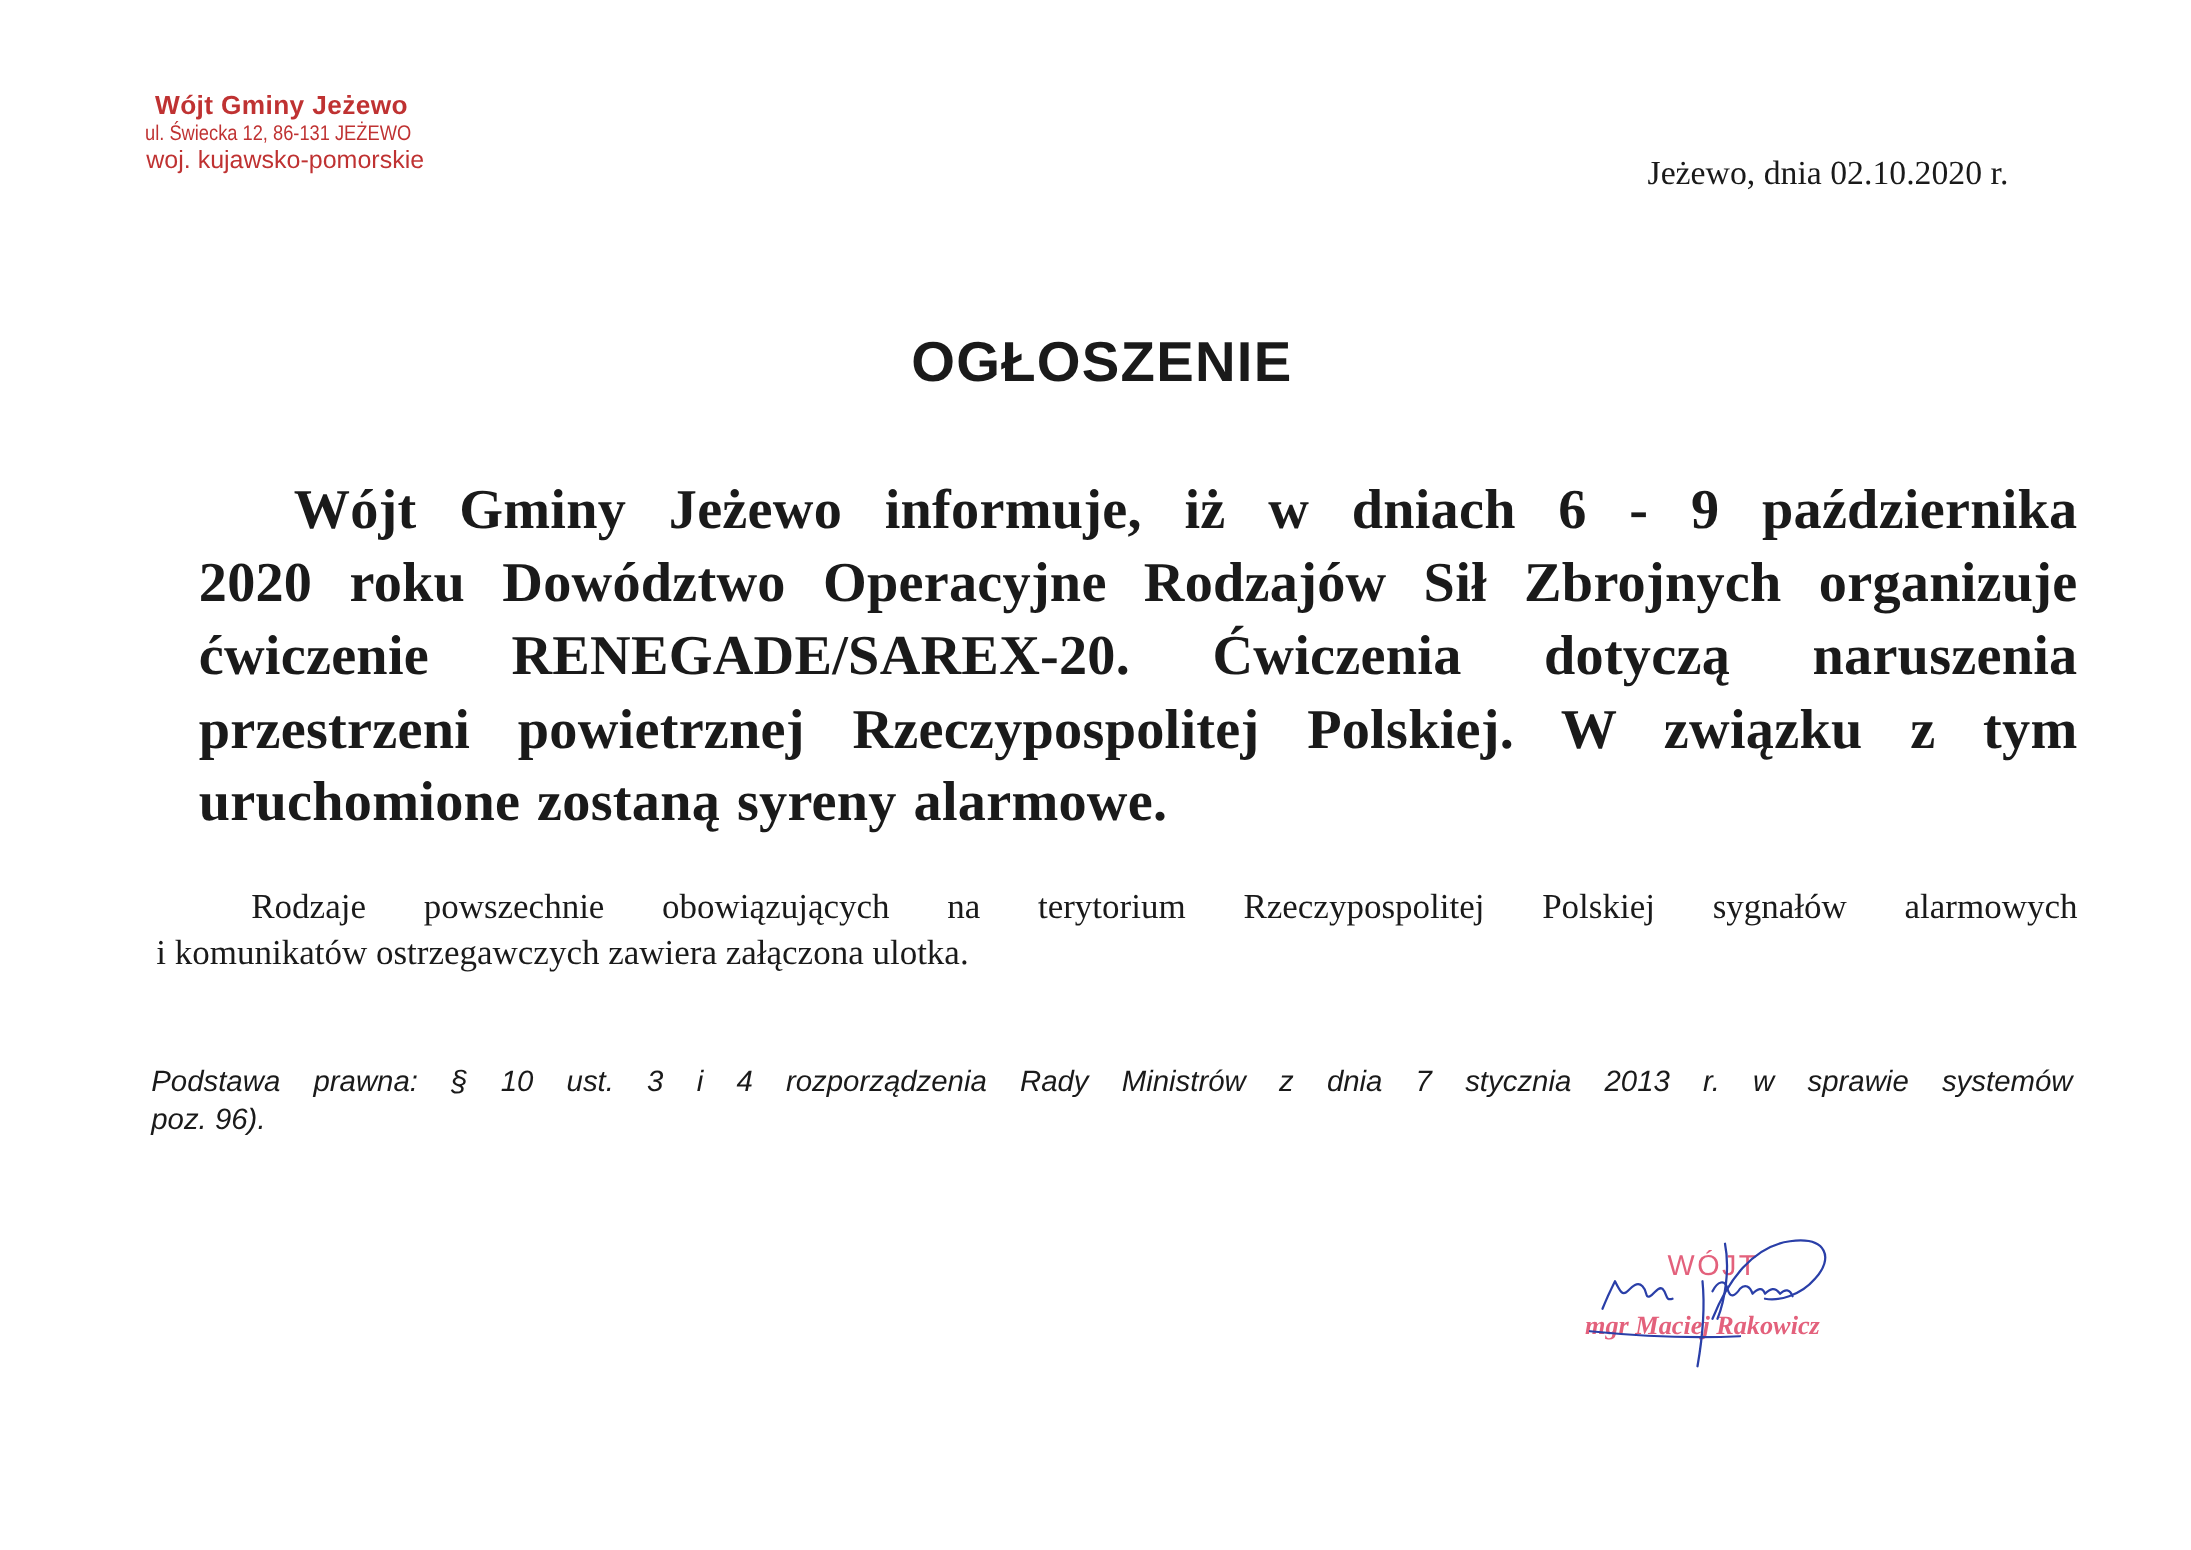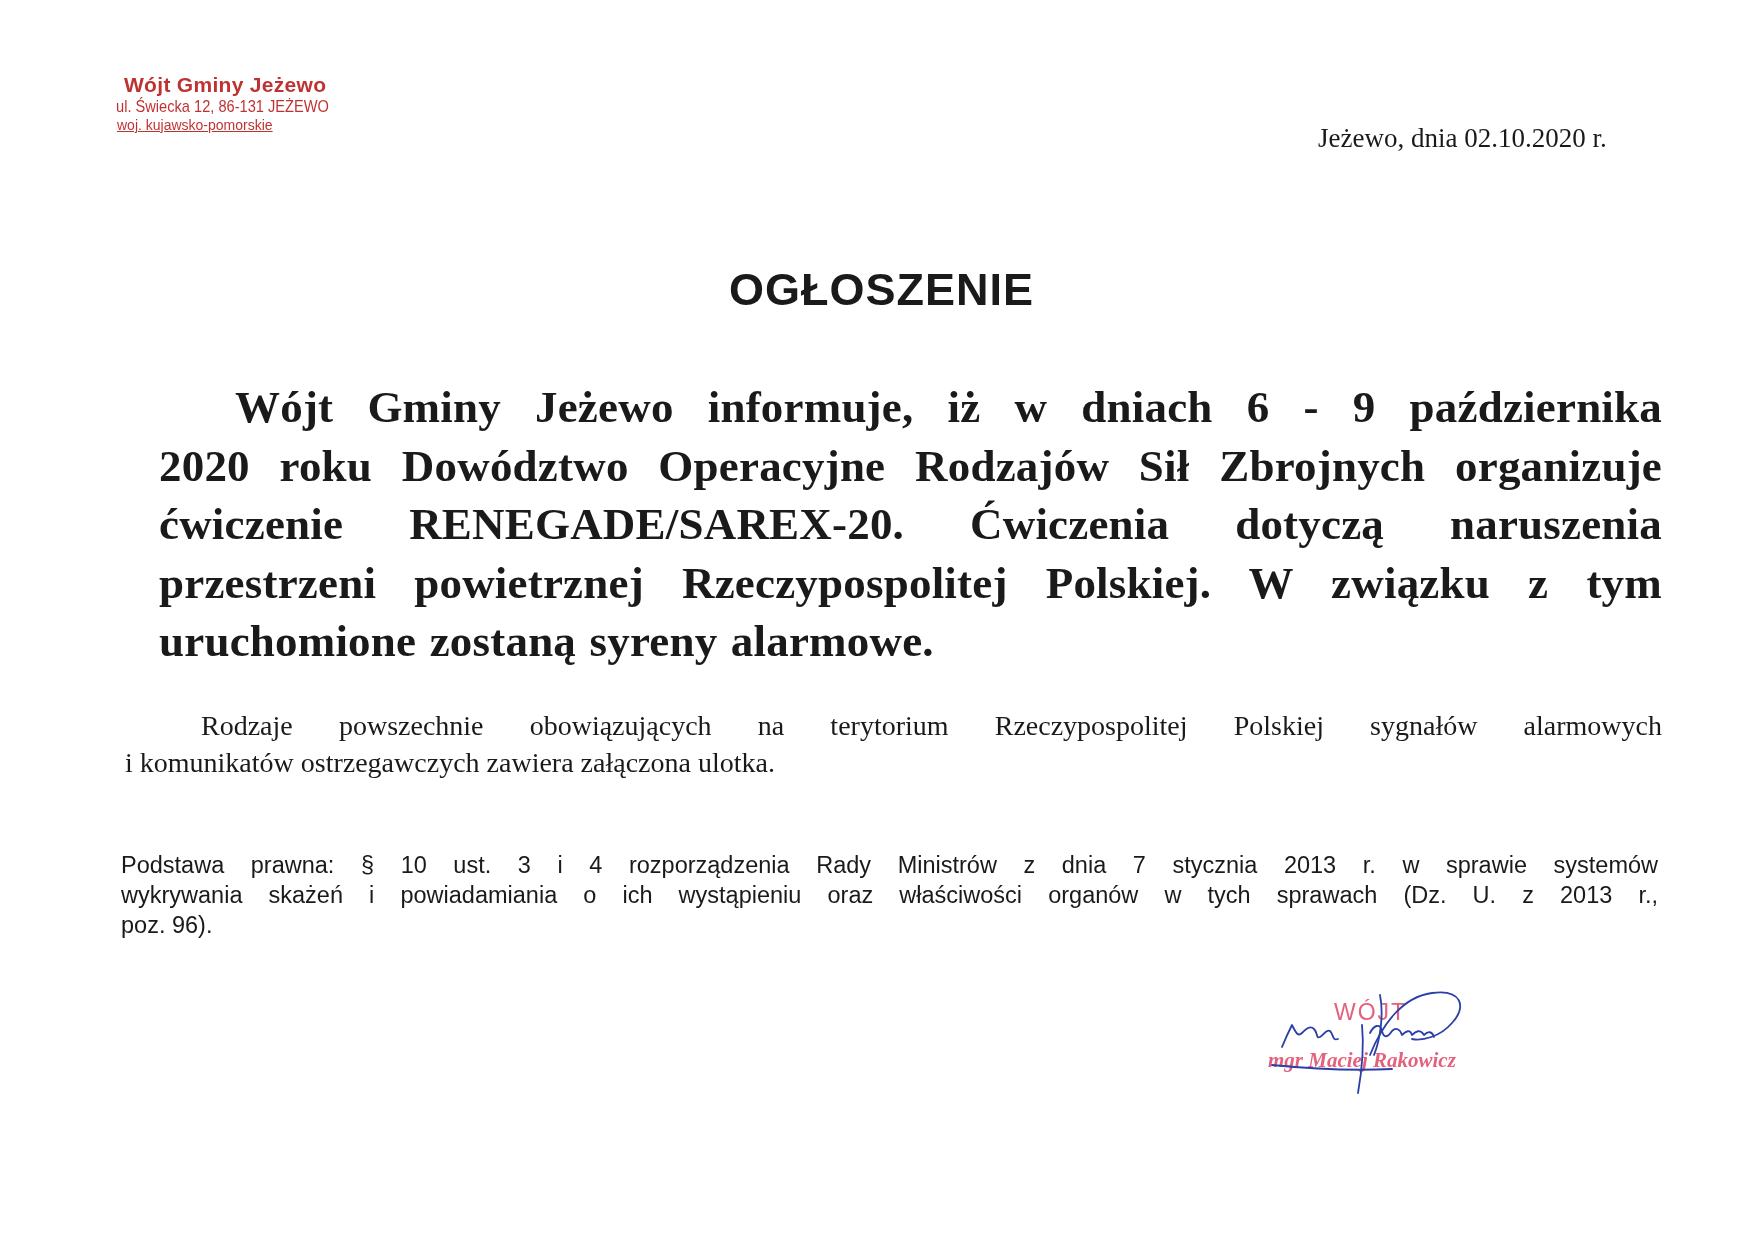--- a/index.html
+++ b/index.html
@@ -31,24 +31,23 @@
       letter-spacing: 0.3px;
     }
     .stamp-header .s-addr {
       font-size: 17px;
       transform: scaleX(0.86);
       transform-origin: left center;
       white-space: nowrap;
       width: 270px;
     }
     .stamp-header .s-region {
-      font-size: 14px;
+      font-size: 20px;
       padding-left: 1px;
       white-space: nowrap;
-      text-decoration: underline;
     }
     .date-line {
       position: absolute;
       left: 1318px;
       top: 123px;
       font-family: "Liberation Serif", serif;
       font-size: 27px;
       white-space: nowrap;
     }
     .doc-title {
@@ -118,20 +117,21 @@
       font-family: "Liberation Sans", sans-serif;
       font-size: 23.5px;
       line-height: 30px;
       margin: 0;
     }
     .legal-para .ln {
       display: block;
       white-space: nowrap;
       text-align: justify;
       text-align-last: justify;
+      font-style: italic;
     }
     .legal-para .ln.last {
       text-align-last: left;
     }
     .signature {
       position: absolute;
       left: 1262px;
       top: 985px;
       width: 240px;
       height: 120px;
@@ -185,21 +185,20 @@
   <span class="ln last">uruchomione zostaną syreny alarmowe.</span>
 </p>
 
 <p class="info-para">
   <span class="ln first">Rodzaje powszechnie obowiązujących na terytorium Rzeczypospolitej Polskiej sygnałów alarmowych</span>
   <span class="ln">i komunikatów ostrzegawczych zawiera załączona ulotka.</span>
 </p>
 
 <p class="legal-para">
   <span class="ln">Podstawa prawna: § 10 ust. 3 i 4 rozporządzenia Rady Ministrów z dnia 7 stycznia 2013 r. w sprawie systemów</span>
-  <span class="ln">wykrywania skażeń i powiadamiania o ich wystąpieniu oraz właściwości organów  w tych sprawach (Dz. U. z 2013 r.,</span>
   <span class="ln last">poz. 96).</span>
 </p>
 
 <div class="signature">
   <div class="sig-title">WÓJT</div>
   <div class="sig-name">mgr Maciej Rakowicz</div>
   <svg width="240" height="120" viewBox="0 0 240 120">
     <g fill="none" stroke="#2a3fa8" stroke-width="1.8" stroke-linecap="round" stroke-linejoin="round">
 
       <path d="M108 70 C 120 40, 140 12, 170 8 C 200 4, 205 22, 190 38 C 178 52, 160 56, 150 54"></path>

